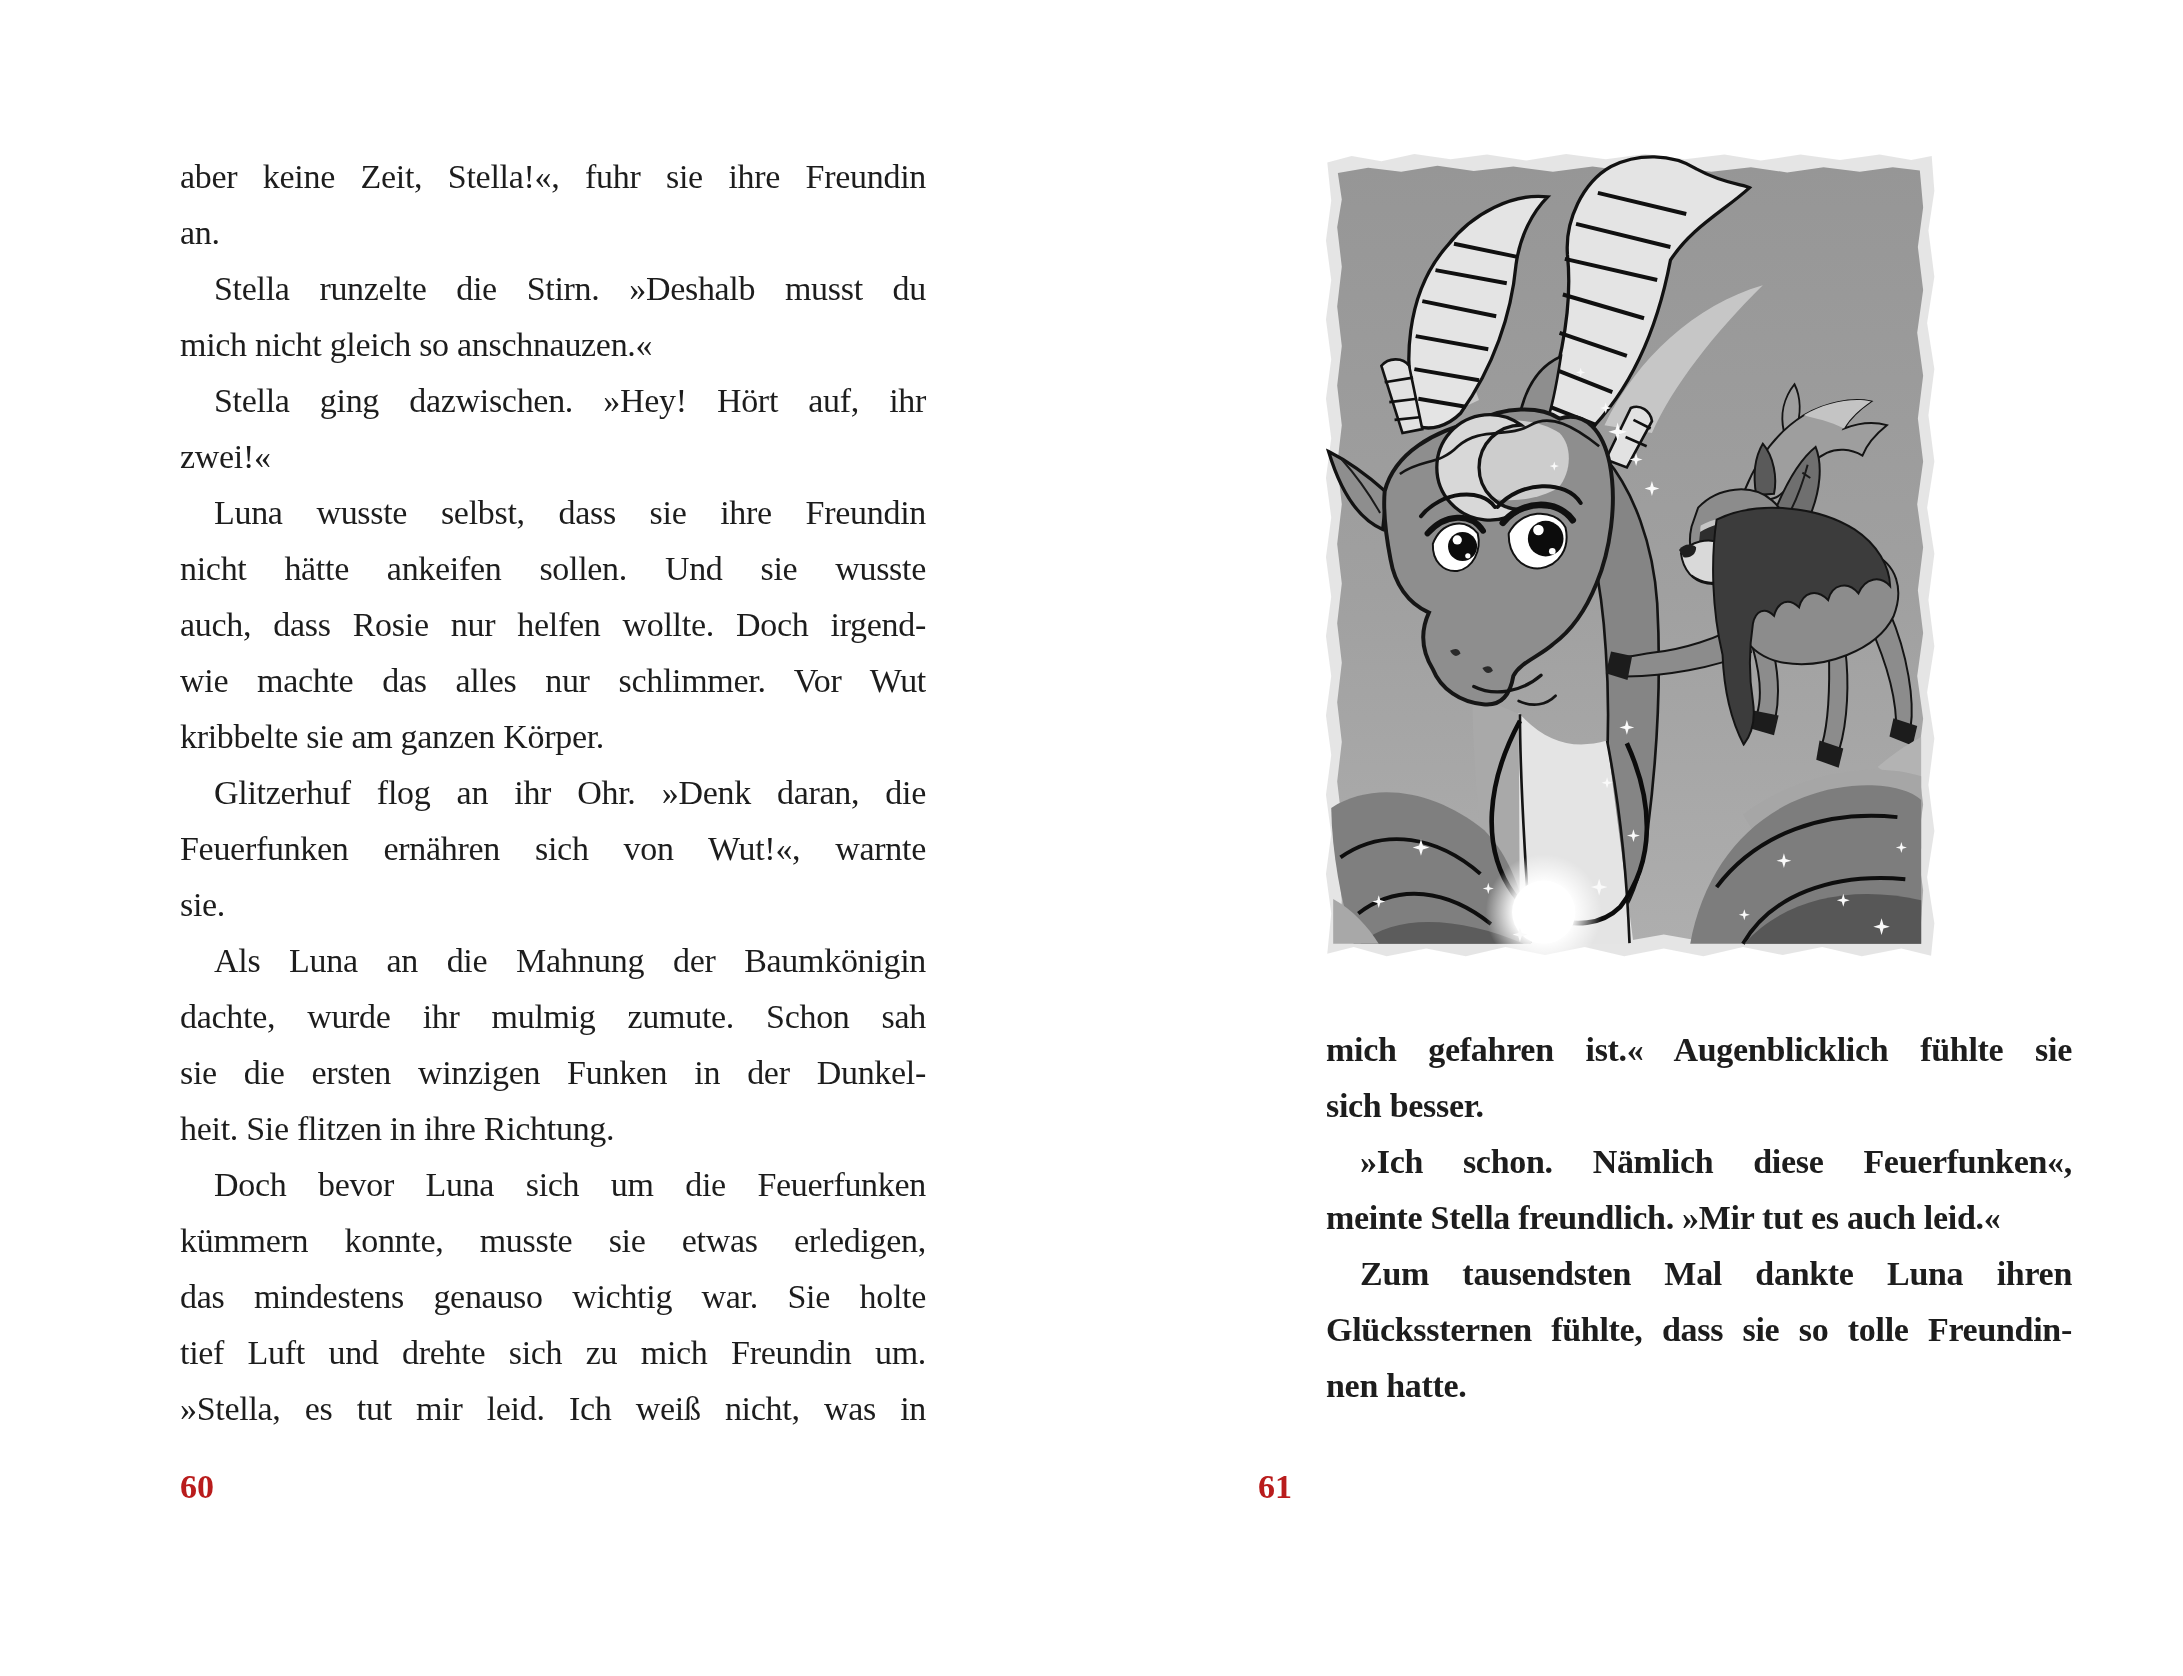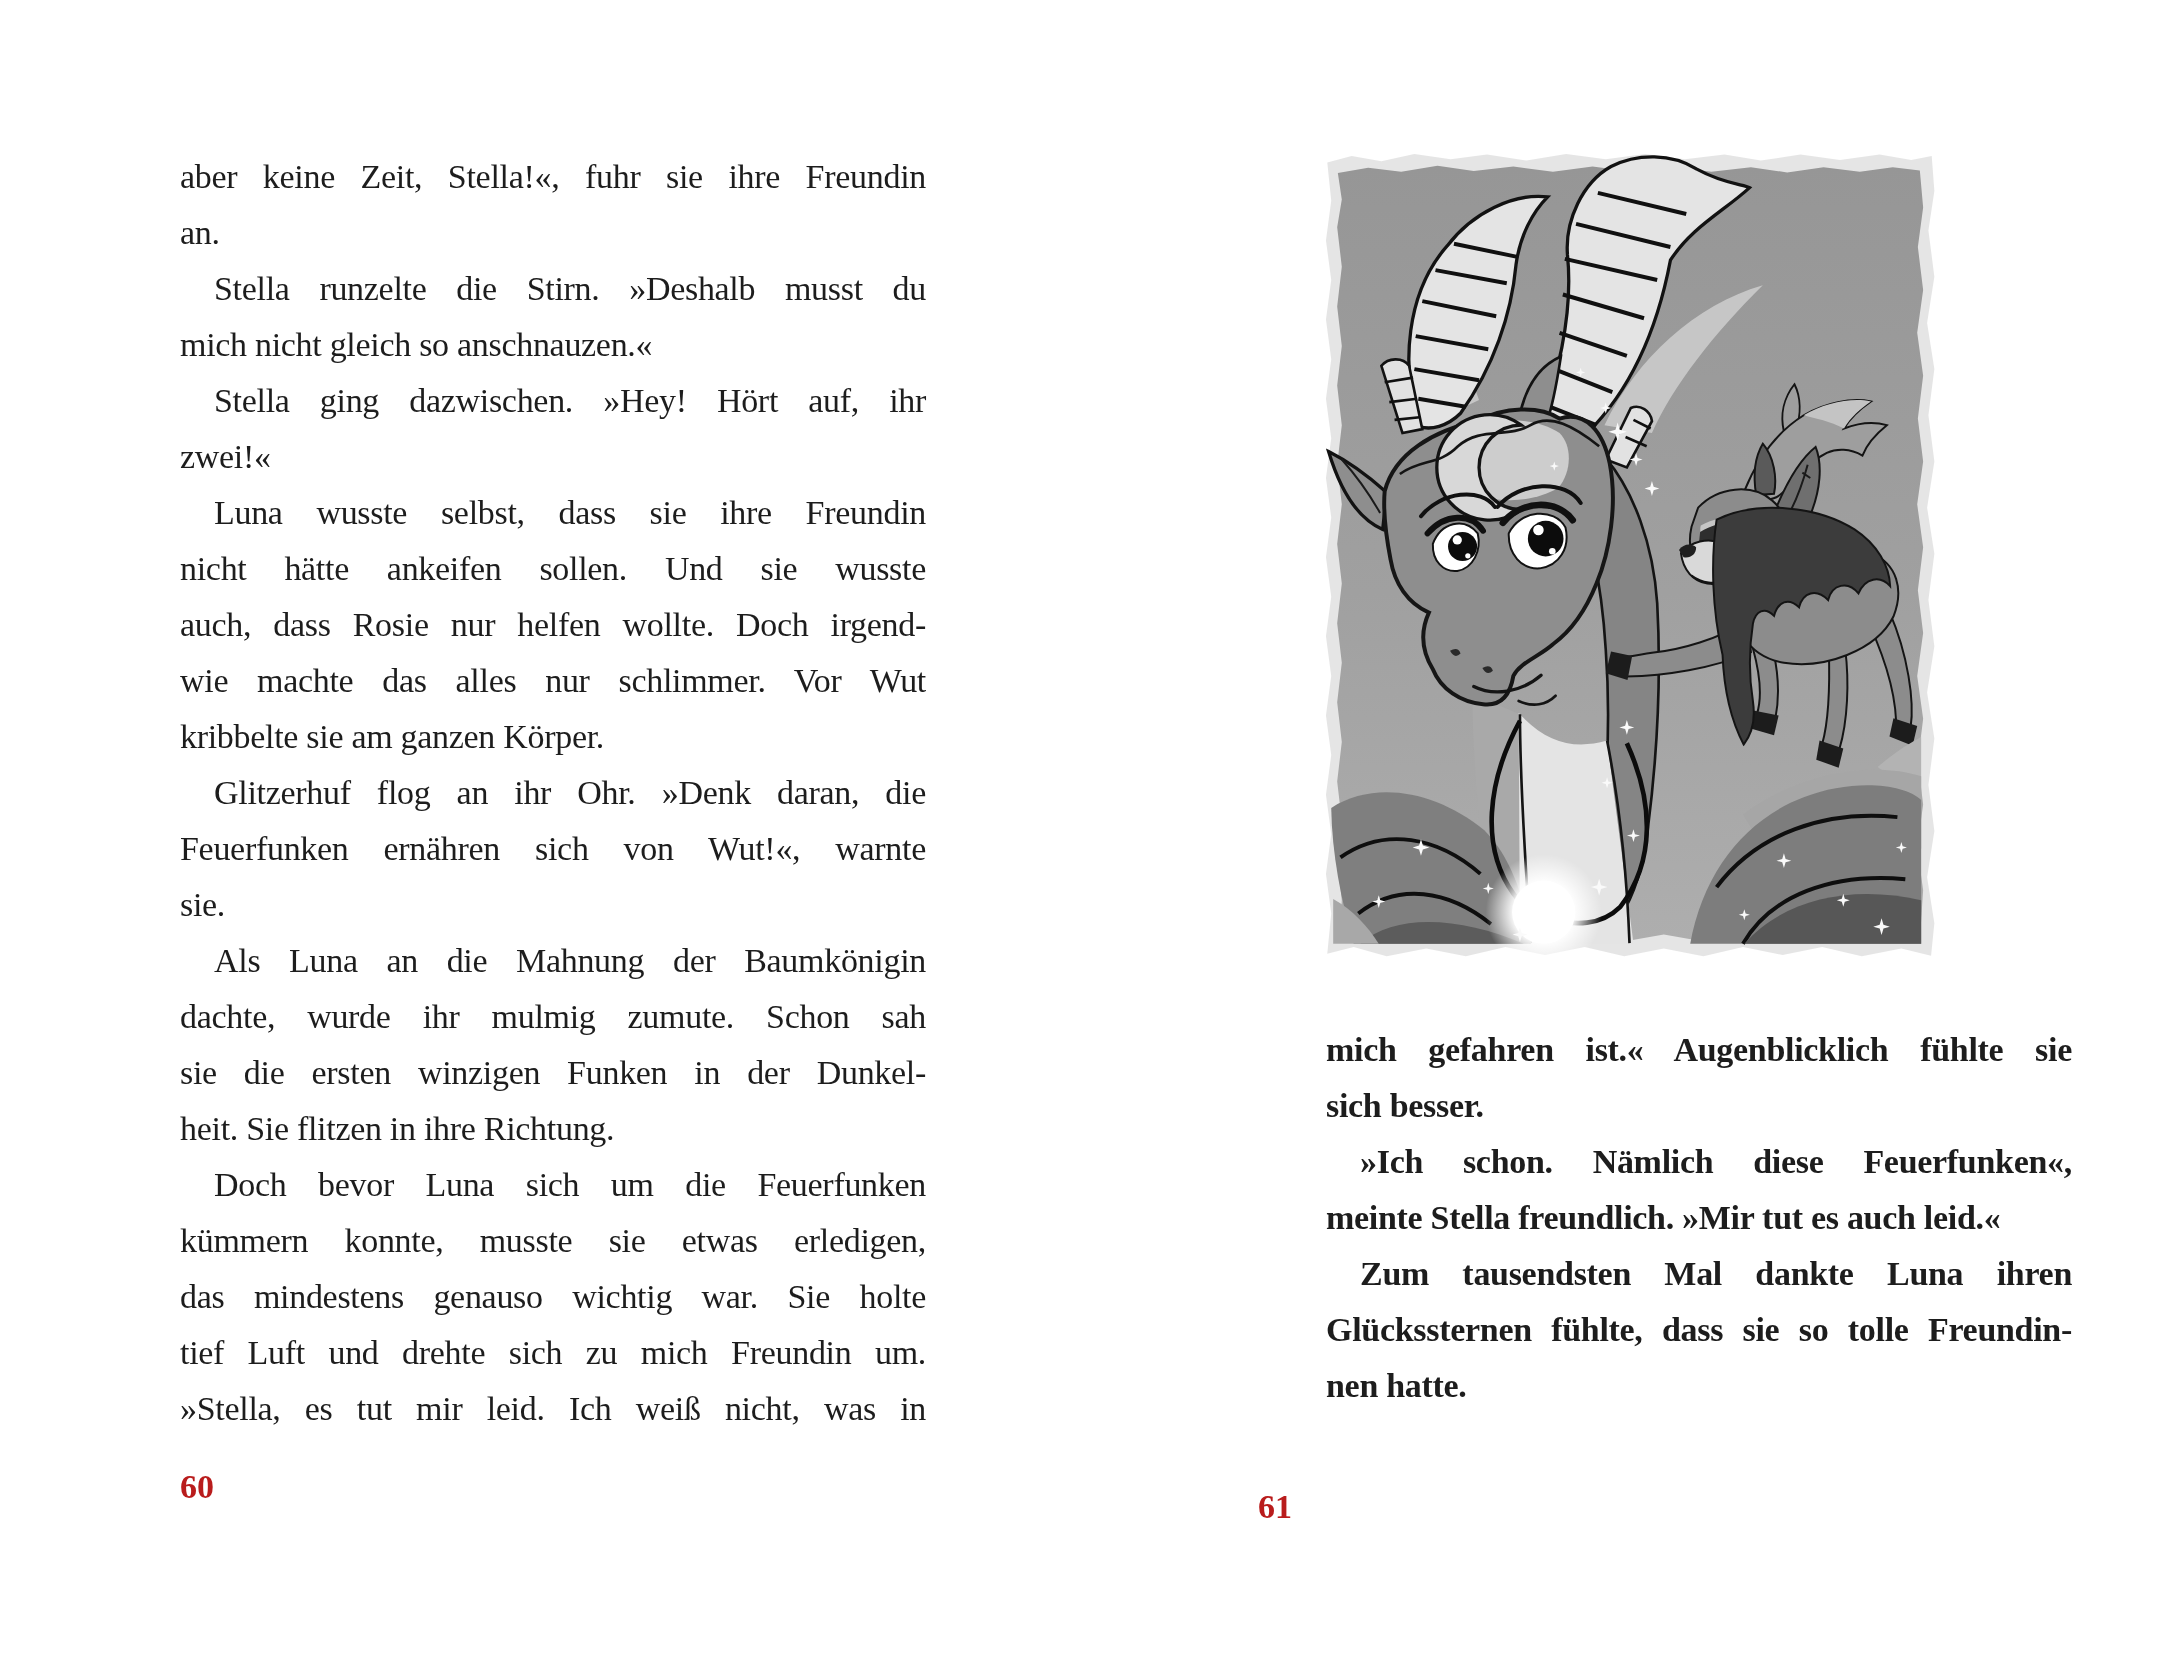--- a/index.html
+++ b/index.html
@@ -21,21 +21,21 @@
     white-space:normal;
   }
   .line.last{text-align:left;text-align-last:left;}
   .line.indent{text-indent:34px;}
   .page-num{
     position:absolute;width:746px;top:1467px;
     text-align:left;font-weight:bold;font-size:34px;line-height:40px;
     color:#b91c1c;
   }
   #left-num{left:180px;}
-  #right-num{left:1258px;margin-top:20px;}
+  #right-num{left:1258px;}
   #illustration-wrap{
     position:absolute;left:1322px;top:148px;width:615px;height:813px;
   }
   #illustration-wrap svg{display:block;width:100%;height:100%;}
 </style>
 </head>
 <body>
 
 <div id="spread">
 

